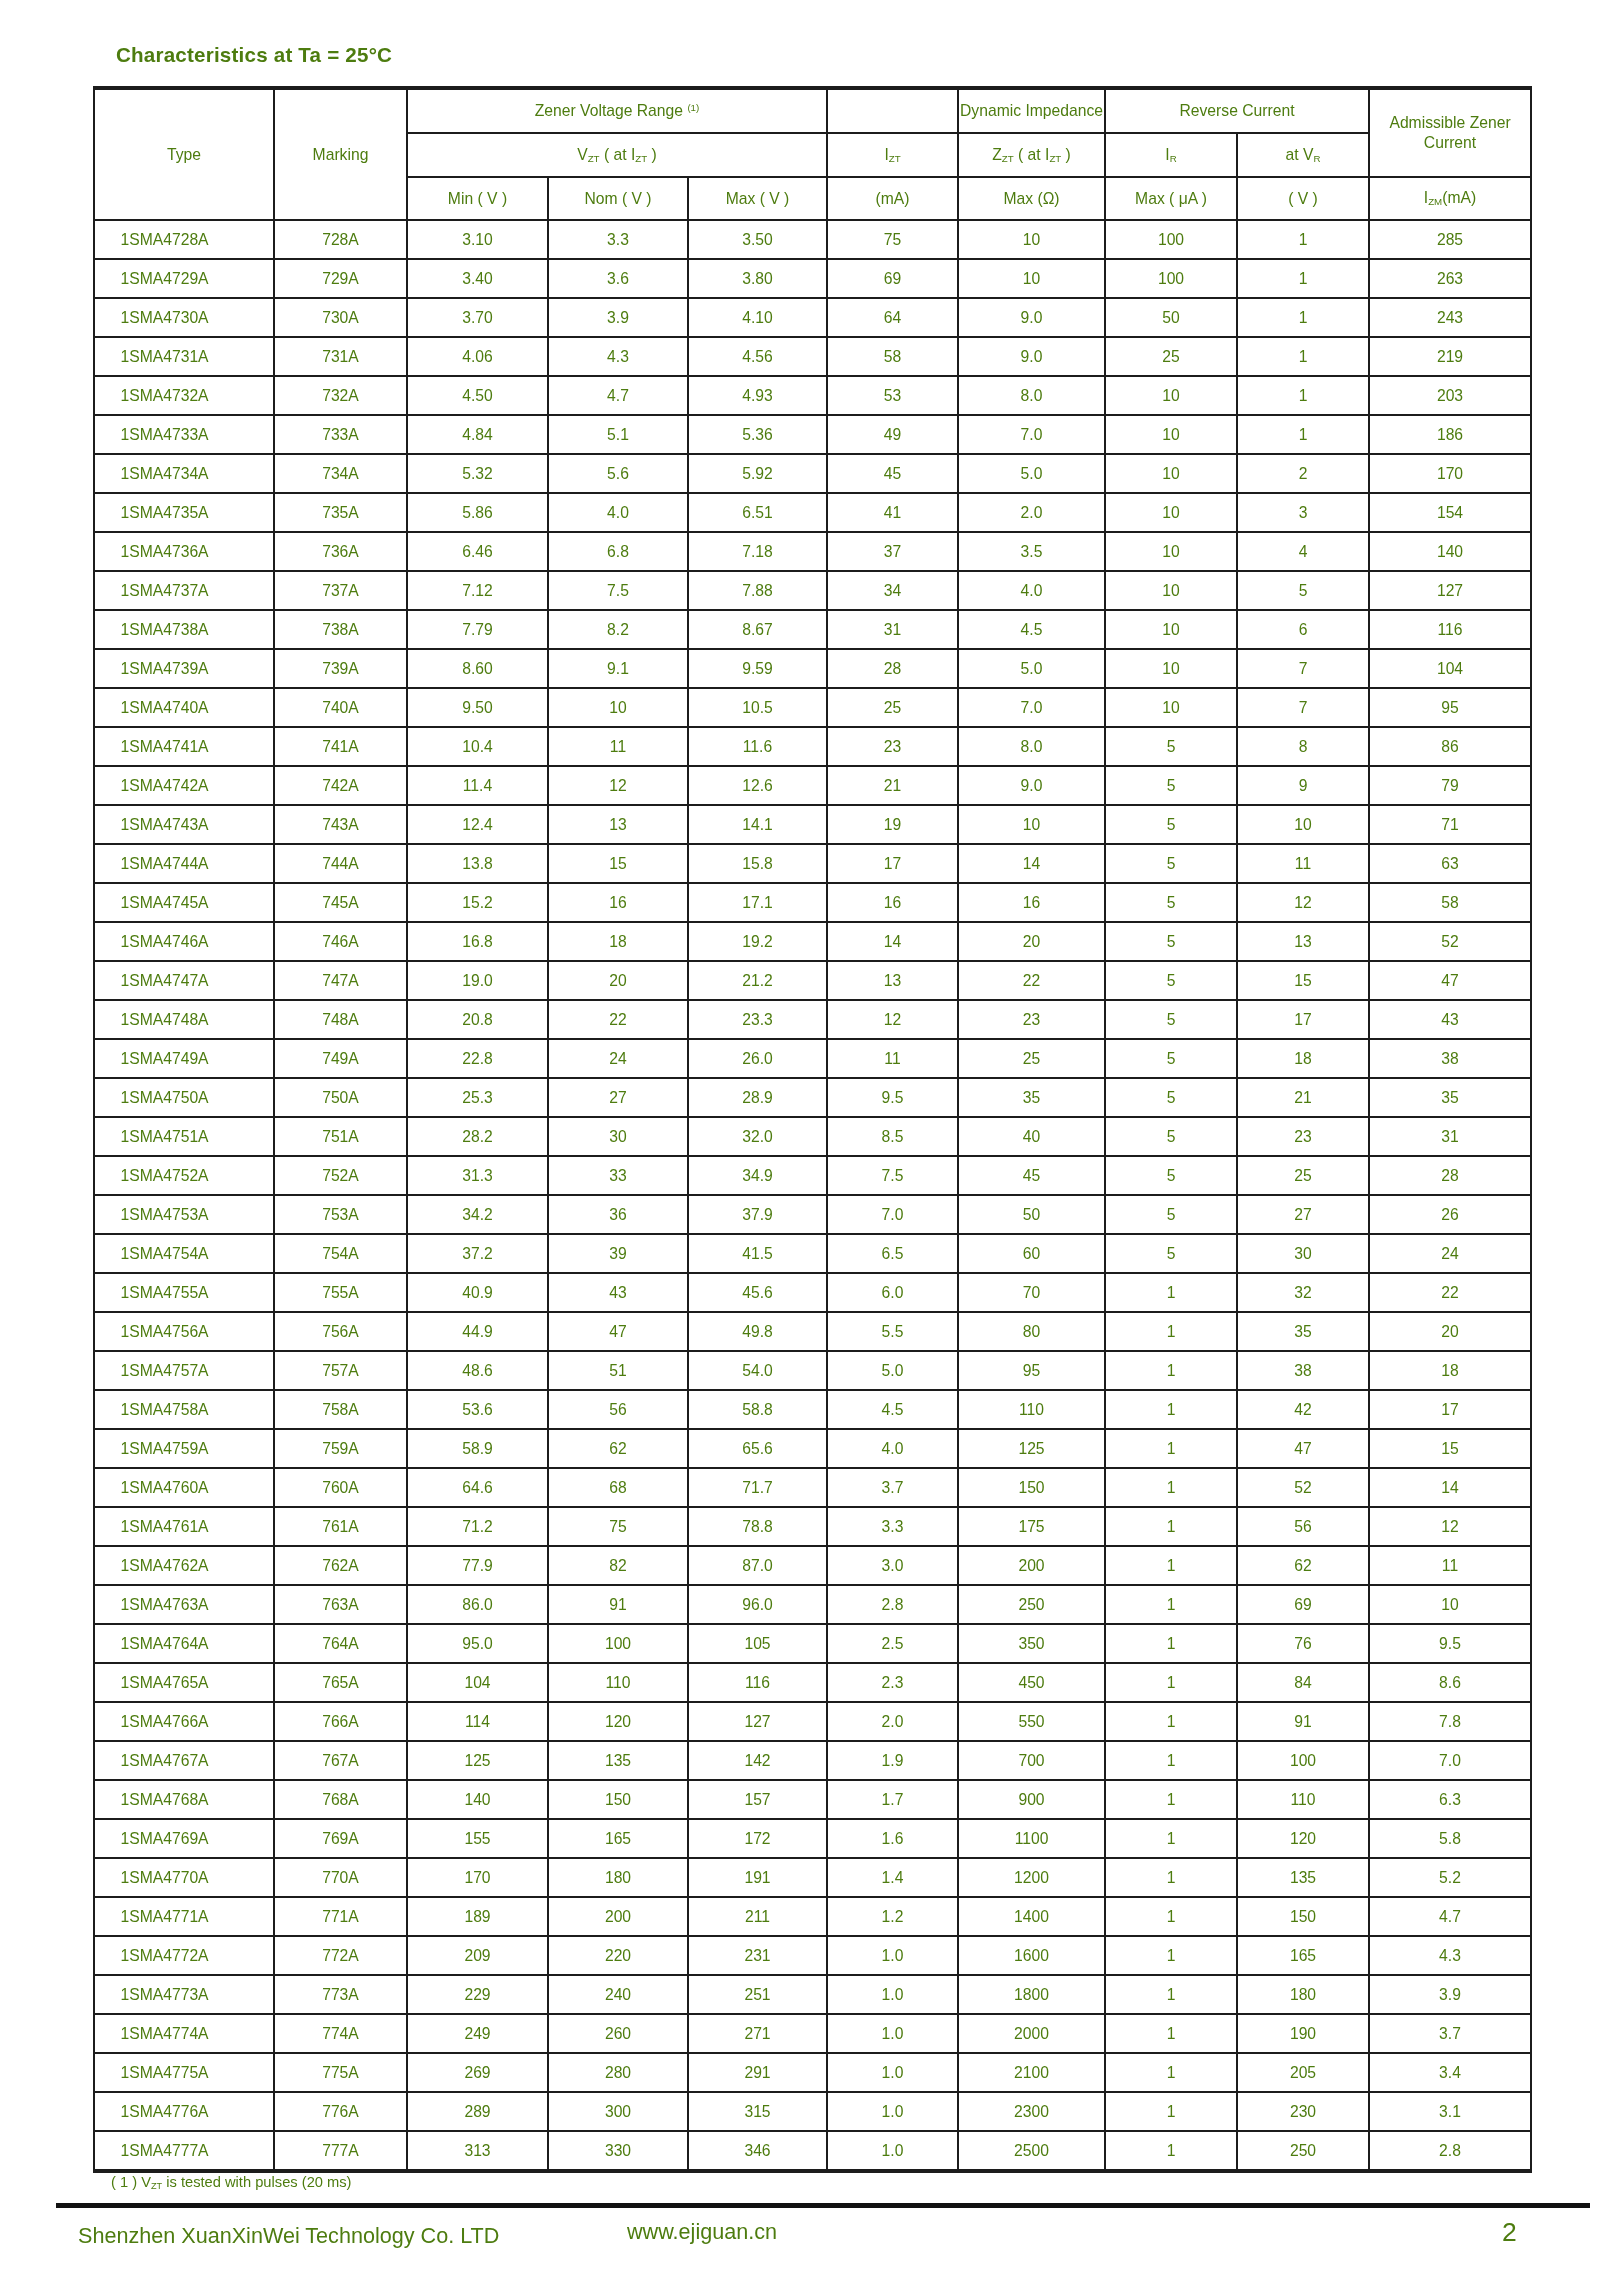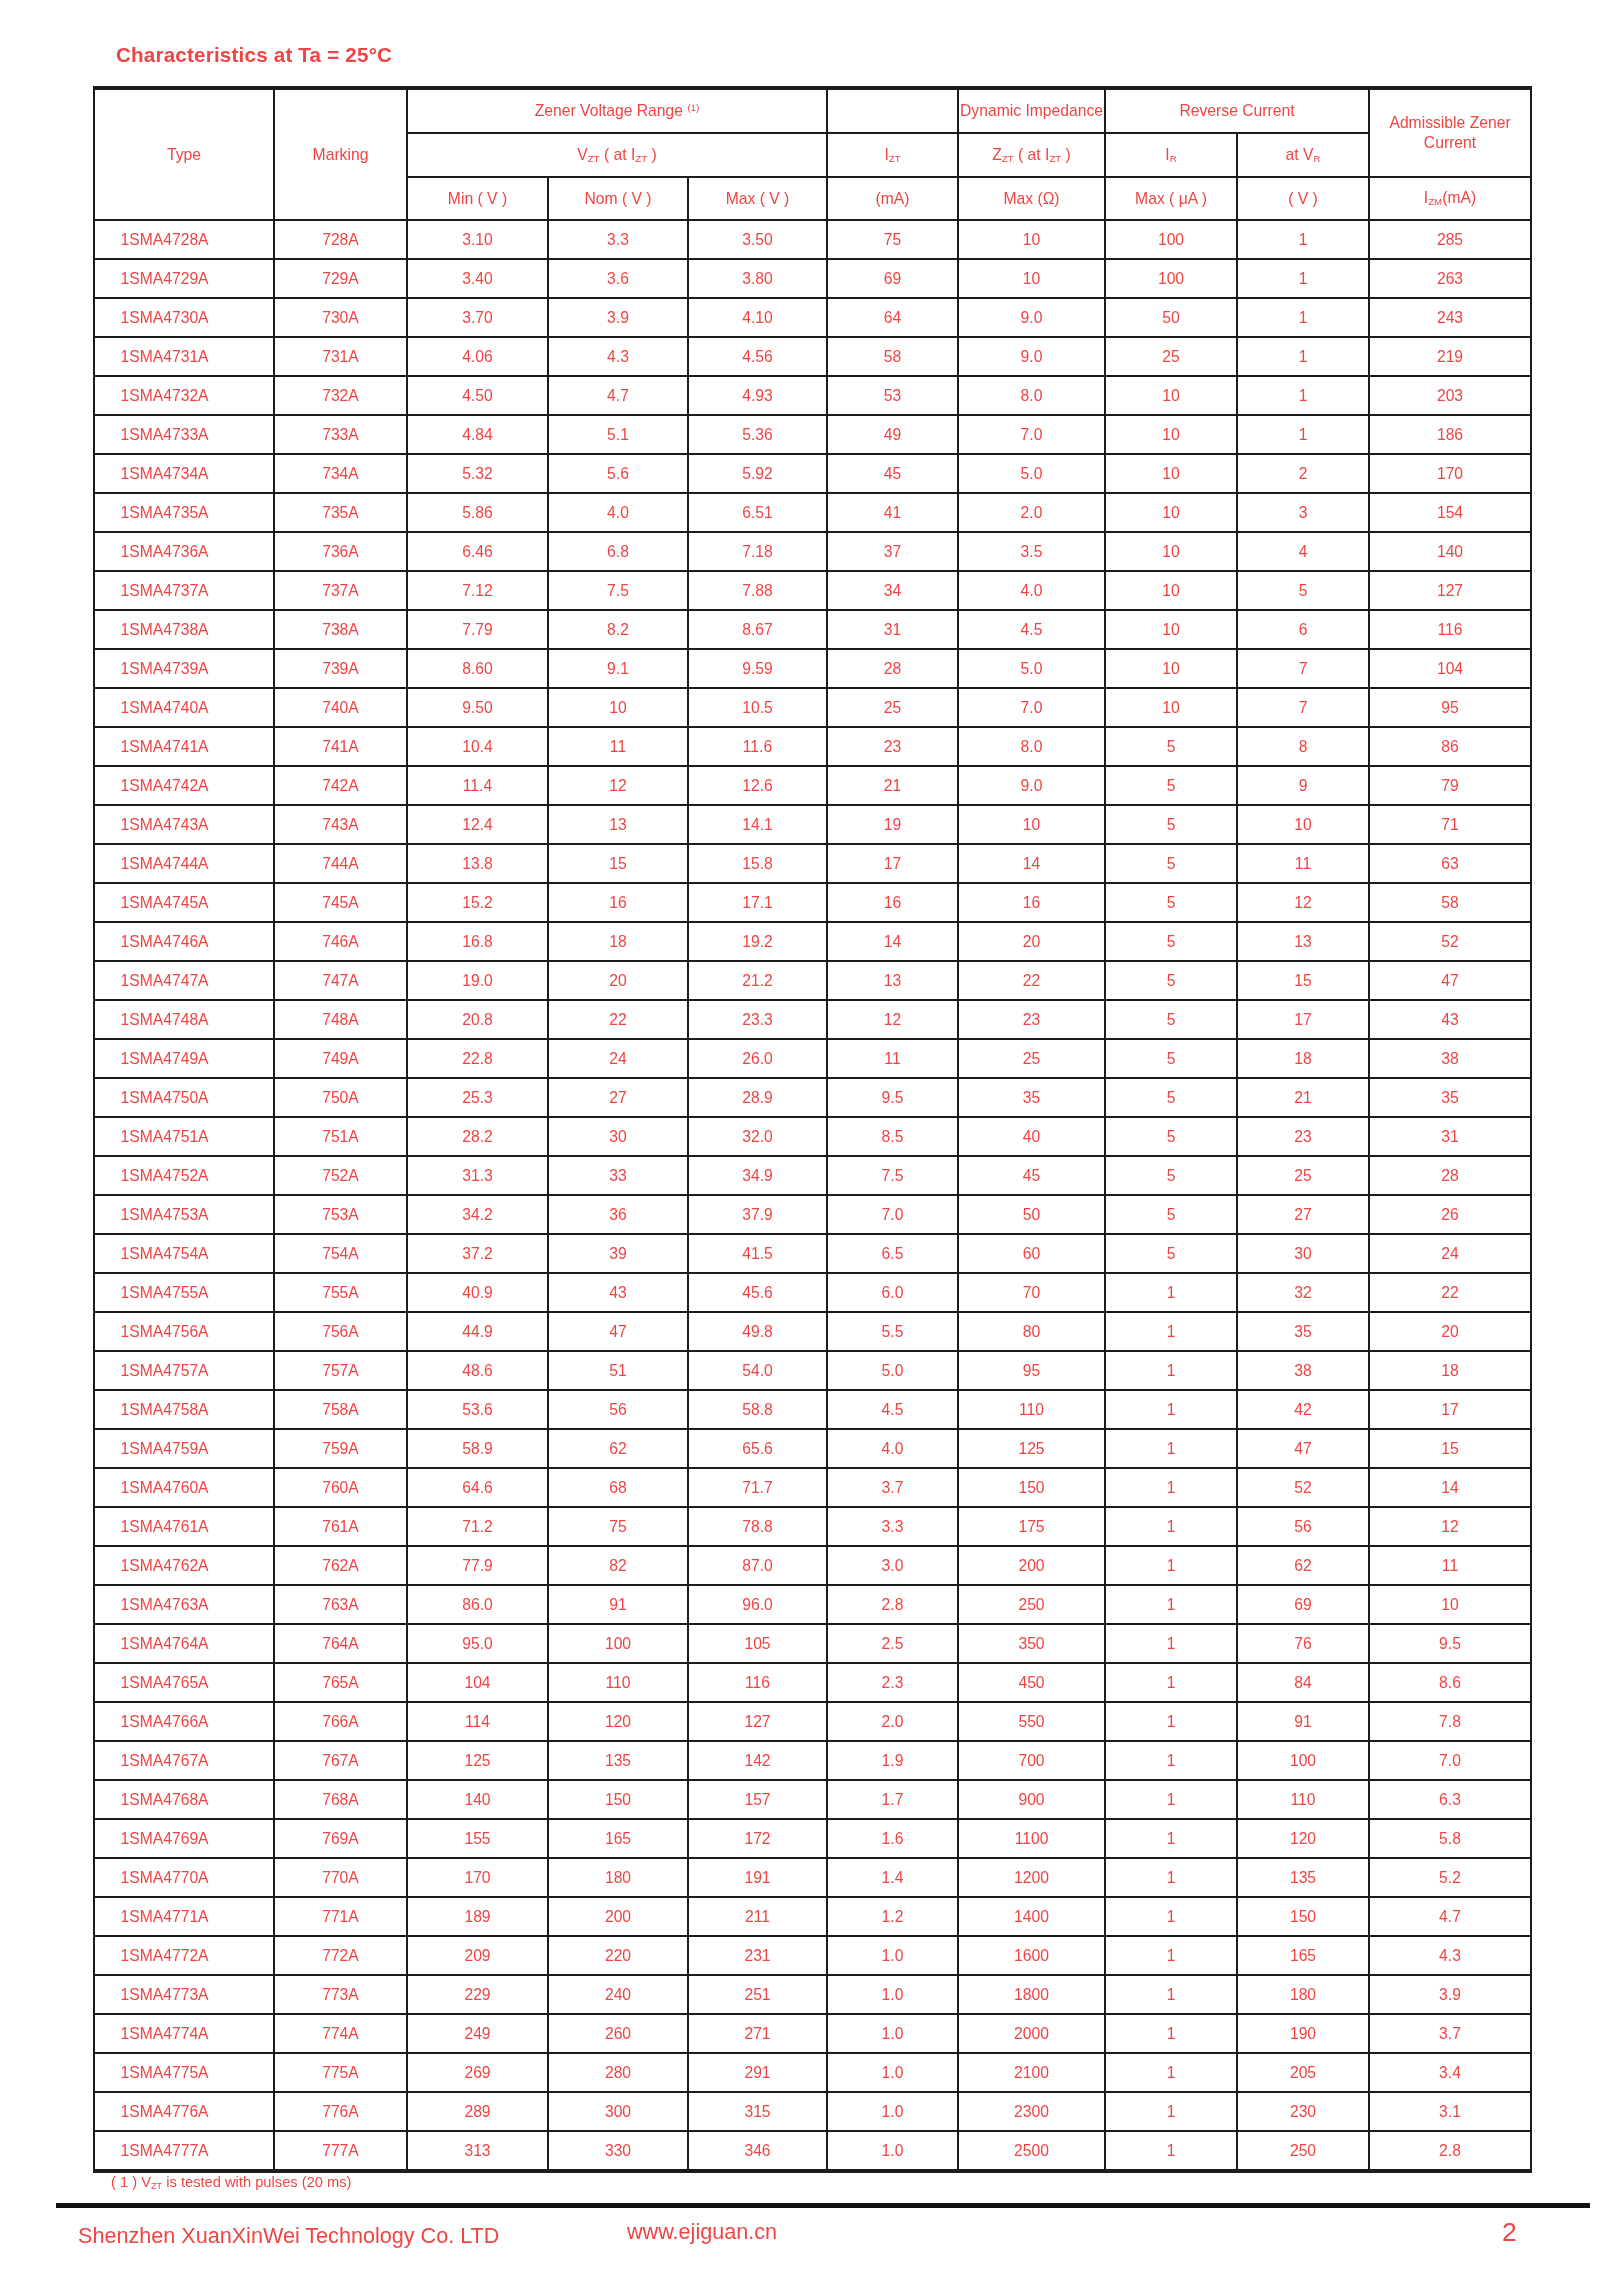--- a/index.html
+++ b/index.html
@@ -1,21 +1,21 @@
 <!DOCTYPE html>
 <html><head>
 <meta charset="utf-8">
 <style>
   html,body{margin:0;padding:0;background:#e8e8e8;}
   .page{
     position:relative;
     width:1621px;height:2293px;
     background:#ffffff;
     font-family:"Liberation Sans","DejaVu Sans",sans-serif;
-    color:#ef4444;
+    color:#4d7c0f;
     overflow:hidden;
   }
   .title{
     position:absolute;left:116px;top:43px;
     font-size:20.6px;font-weight:bold;letter-spacing:0.2px;
   }
   table.data{
     position:absolute;left:93px;top:86px;
     width:1439px;
     border-collapse:collapse;

